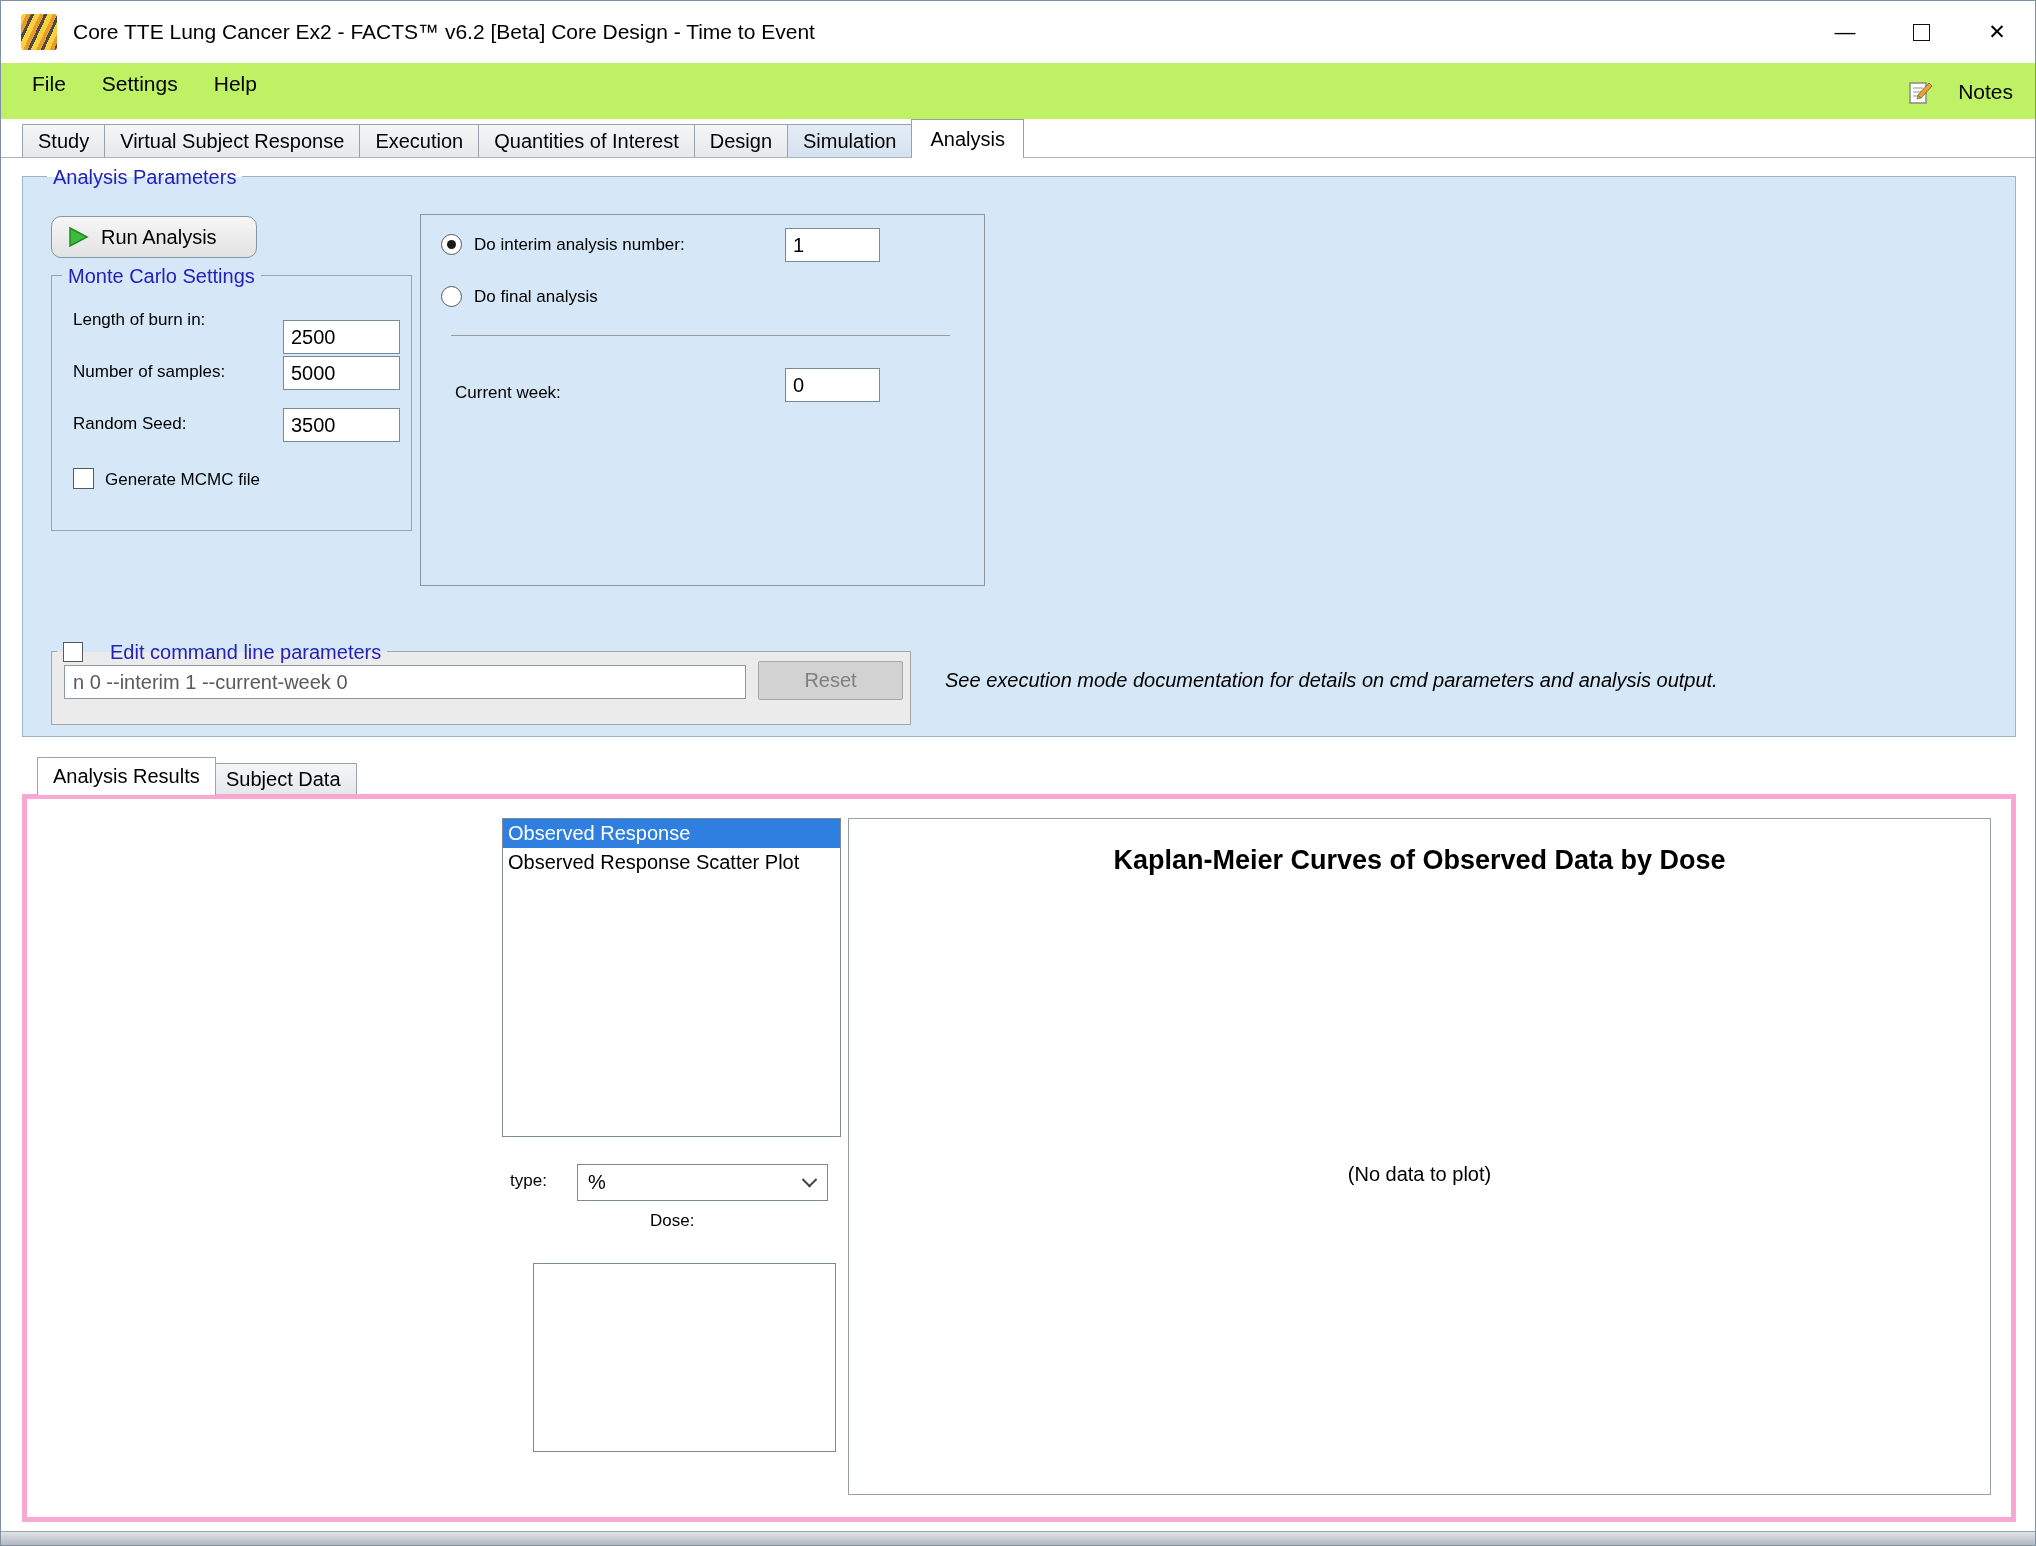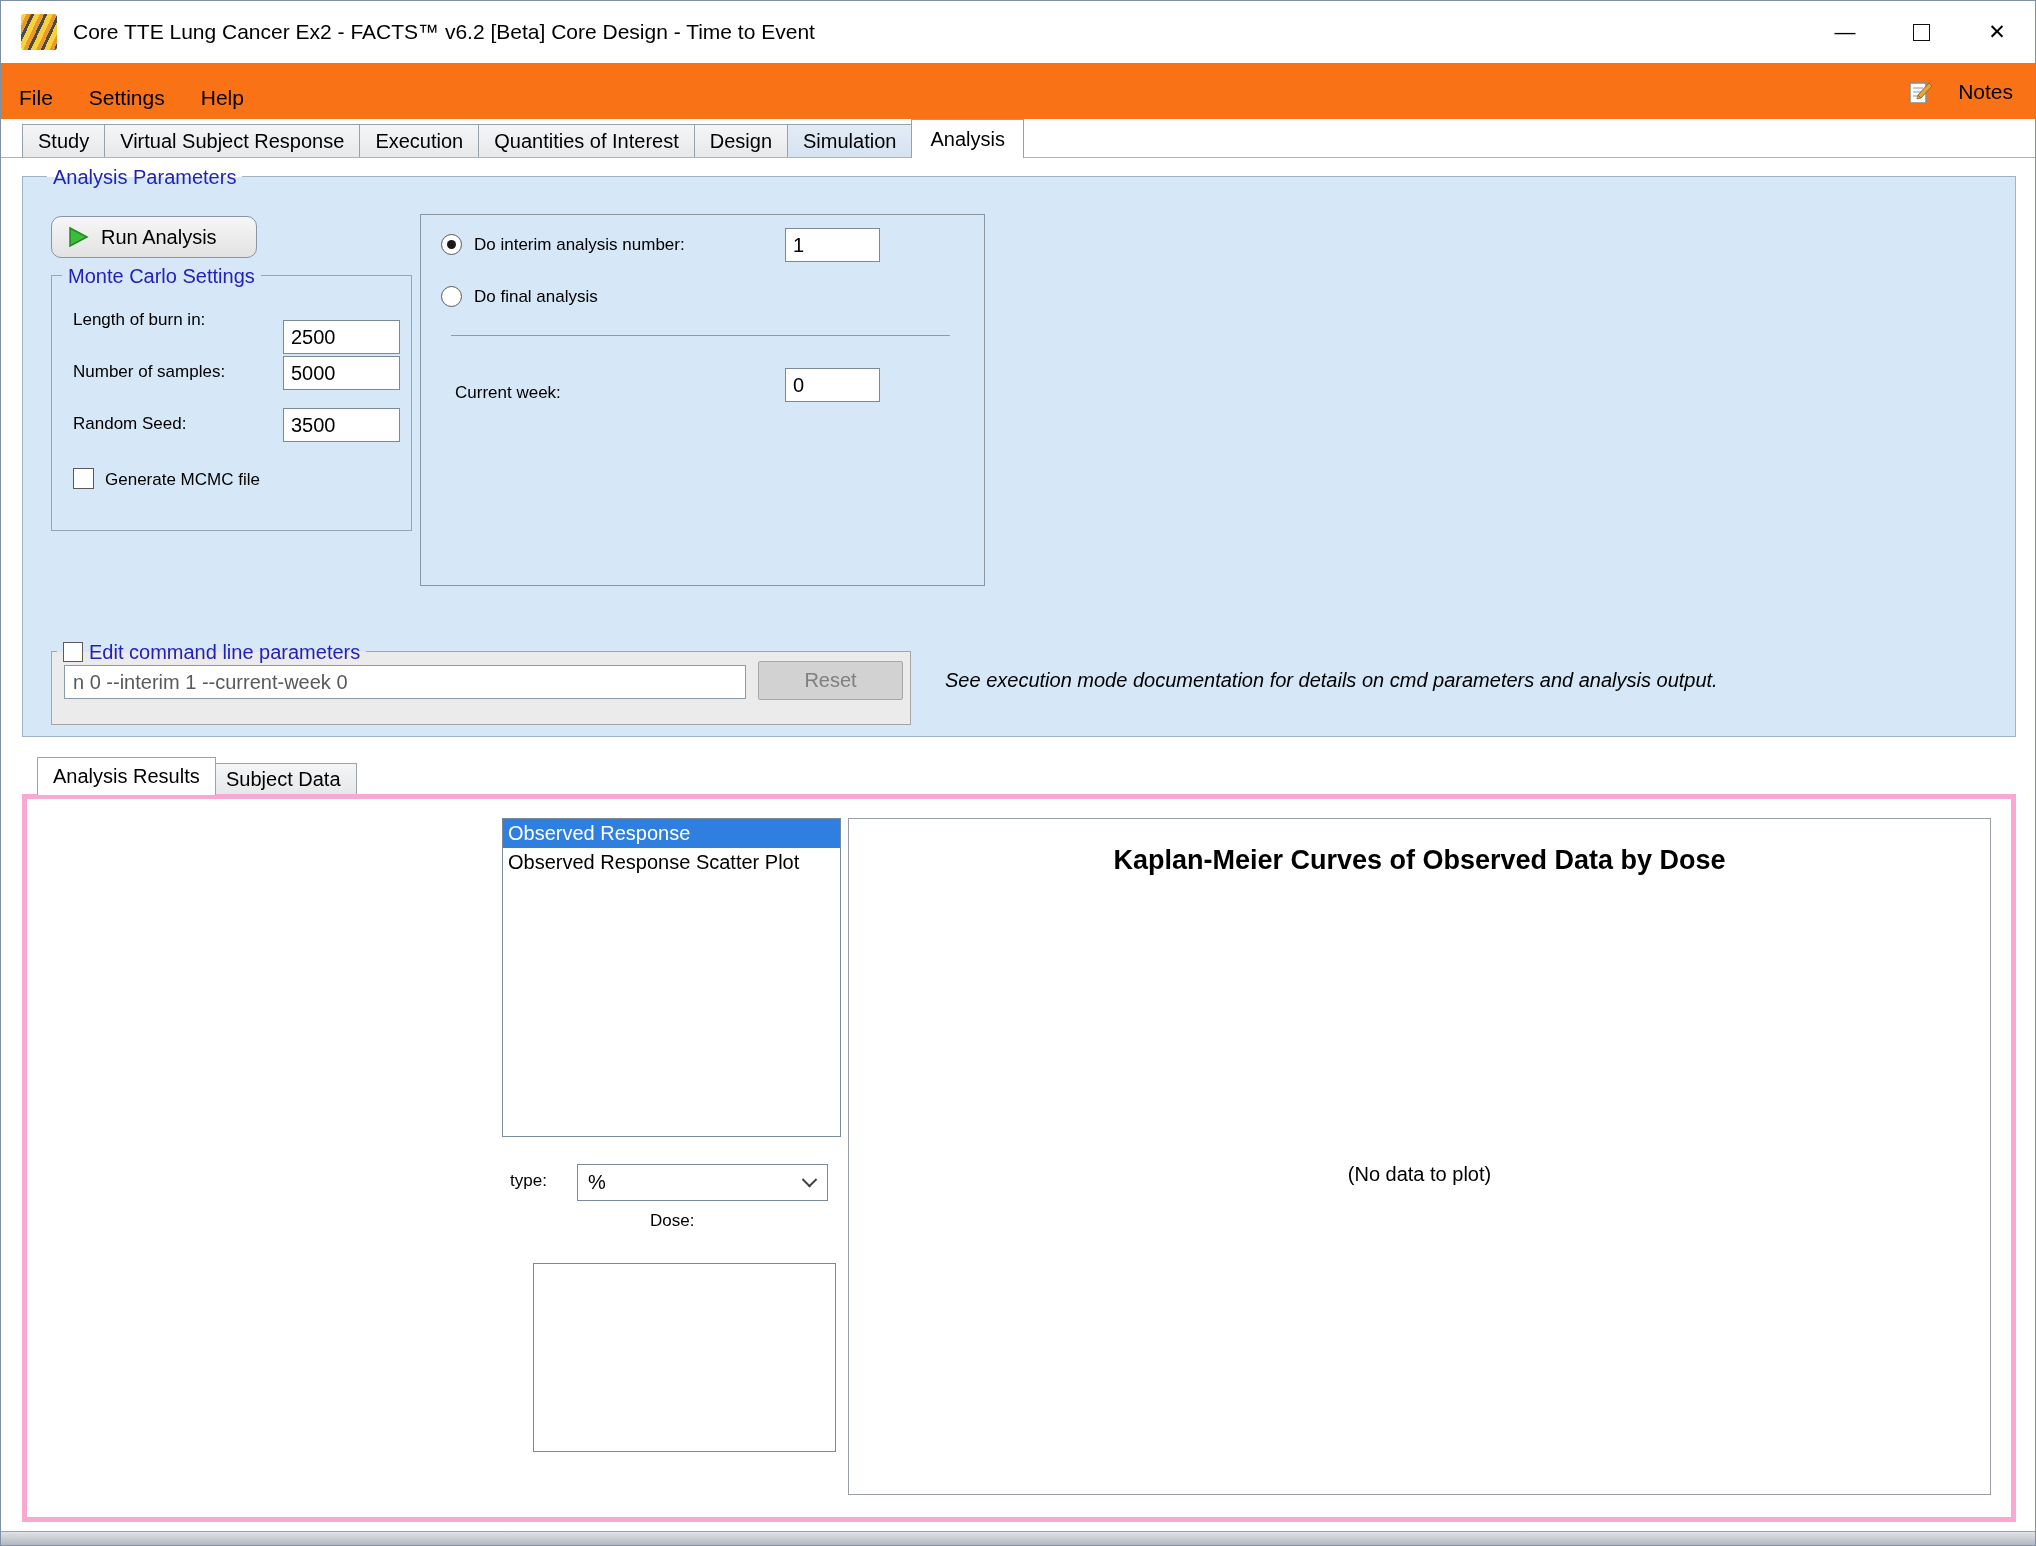--- a/index.html
+++ b/index.html
@@ -13,21 +13,21 @@
   .app-icon { position:absolute; left:20px; top:13px; width:36px; height:36px; border-radius:3px;
               background: repeating-linear-gradient(115deg,#f7d23c 0 5px,#e89b2a 5px 9px,#4a4a4a 9px 12px); }
   .title-text { position:absolute; left:72px; top:0; height:62px; line-height:62px; font-size:21px; }
   .win-controls { position:absolute; right:0; top:0; height:62px; display:flex; }
   .win-btn { width:76px; height:62px; display:flex; align-items:center; justify-content:center;
              font-size:21px; cursor:default; }
   .maxbox { display:inline-block; width:17px; height:17px; border:1.5px solid #111; }
 
   
   .menubar { position:absolute; top:62px; left:0; right:0; height:56px; display:flex;
-             align-items:flex-end; background:#f97316; }
+             align-items:flex-start; padding-left:13px; background:#bef264; }
   .menu-item { font-size:21px; padding:0 18px; height:42px; line-height:42px; }
   .notes { position:absolute; right:22px; top:8px; height:42px; display:flex; align-items:center; gap:24px; }
   .notes span { font-size:21px; }
 
   
   .tabstrip { position:absolute; top:119px; left:0; width:100%; height:38px;
               border-bottom:1px solid #aab4be; display:flex; align-items:flex-end; padding-left:21px; }
   .tab { height:33px; display:flex; align-items:center; padding:0 15px; font-size:20px;
          background:linear-gradient(#f5f6f7,#e6e8ea); border:1px solid #98a2ac; border-bottom:none;
          white-space:nowrap; }
@@ -37,21 +37,21 @@
 
   
   :root { --panel:#d6e7f7; --accent:#2222bb; --sel:#2e7fdf; }
   .panel-blue { position:absolute; left:21px; top:175px; width:1994px; height:561px;
                 background:var(--panel); border:1px solid #9fb3c7; }
   .legend { position:absolute; top:-13px; height:26px; line-height:26px; font-size:20px;
             color:var(--accent); padding:0 6px; white-space:nowrap; z-index:3; }
   .lg-main { left:24px; background:linear-gradient(#ffffff 50%, var(--panel) 50%); }
   .lg-mc   { left:10px; background:var(--panel); }
   .lg-cmd  { left:5px; background:linear-gradient(var(--panel) 50%, #ebebeb 50%);
-             display:flex; align-items:center; gap:6px; }
+             display:flex; align-items:center; gap:27px; }
 
   .btn-run { position:absolute; left:28px; top:39px; width:206px; height:42px;
              display:flex; align-items:center; gap:11px; padding:0 14px;
              background:linear-gradient(#f6f6f6,#e2e2e2); border:1px solid #8696a6; border-radius:10px;
              font-size:20px; font-family:"Liberation Sans",sans-serif; }
 
   .group { position:absolute; }
   .mc      { left:28px;  top:98px;  width:361px; height:256px; border:1px solid #94a6b8; }
   .interim { left:397px; top:37px;  width:565px; height:372px; border:1px solid #8a95a0; }
   .cmd     { left:28px;  top:474px; width:860px; height:74px;  border:1px solid #a6a6a6; background:#ebebeb; }

